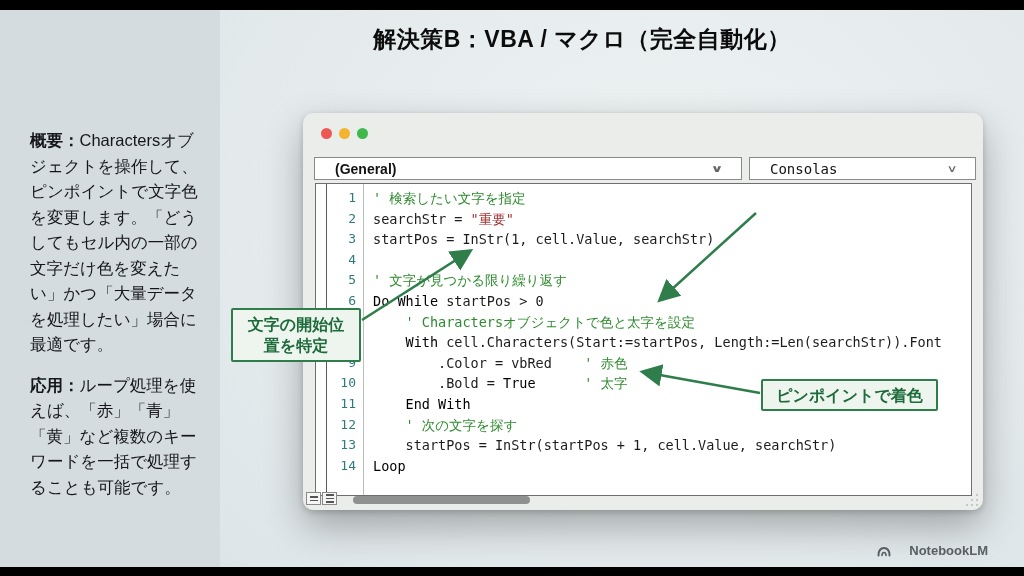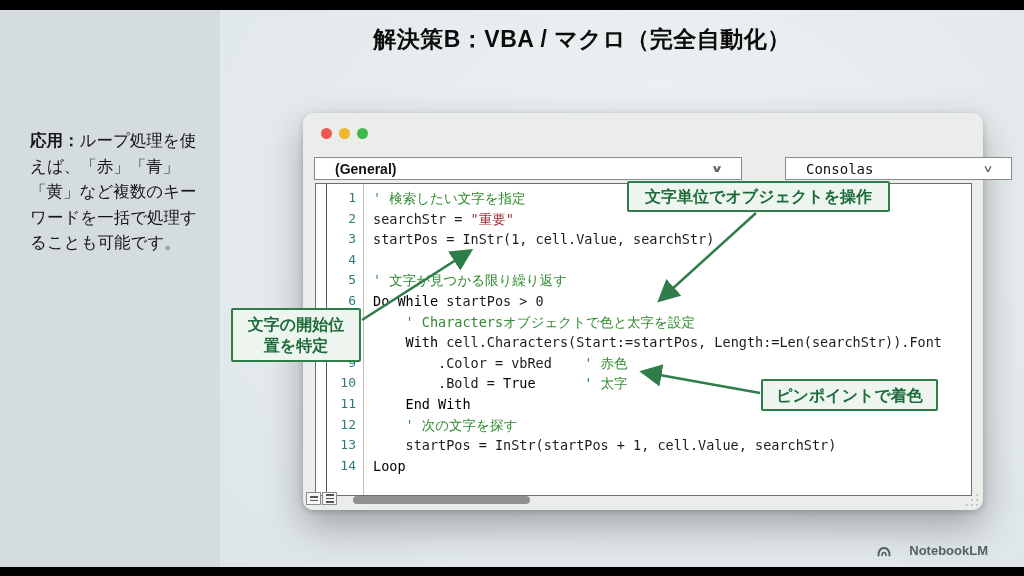--- a/index.html
+++ b/index.html
@@ -23,21 +23,21 @@
           background:#ebedeb;box-shadow:0 16px 38px rgba(0,0,0,.30),0 2px 6px rgba(0,0,0,.18);}
   .titlebar{position:absolute;left:0;top:0;right:0;height:40px;}
   .tl{position:absolute;top:14.5px;width:11px;height:11px;border-radius:50%;}
   .tl.red{left:17.5px;background:#ea5a52;}
   .tl.yellow{left:35.5px;background:#f3b52f;}
   .tl.green{left:53.5px;background:#3fb94c;}
 
   .dropdown{position:absolute;top:44px;height:23px;background:#fff;border:1px solid #8a8a8a;
             display:flex;align-items:center;padding:0 20px;font-size:14px;color:#111;}
   .dd-left{left:11px;width:428px;font-weight:700;}
-  .dd-right{left:446px;width:227px;font-family:"DejaVu Sans Mono","Liberation Mono",monospace;margin-left:36px;}
+  .dd-right{left:446px;width:227px;font-family:"DejaVu Sans Mono","Liberation Mono",monospace;}
   .dd-caret{margin-left:auto;color:#666;font-size:10px;transform:scaleX(1.6);}
 
   .code-panel{position:absolute;left:12px;top:70px;width:657px;height:313px;background:#fff;
               border:1px solid #6e6e6e;display:flex;overflow:hidden;}
   .margin-strip{width:11px;background:#fdfdfd;border-right:1px solid #5a5a5a;}
   .gutter{width:37px;background:#fff;border-right:1px solid #bdbdbd;padding-top:4px;}
   .gutter .ln{height:20.6px;line-height:20.6px;text-align:right;padding-right:7px;
               font-family:"DejaVu Sans Mono","Liberation Mono",monospace;font-size:13px;color:#2f7b7b;}
   .code-lines{flex:1;padding:4px 0 16px 9px;overflow:hidden;}
   .code-row{height:20.6px;line-height:20.6px;white-space:pre;
@@ -85,20 +85,21 @@
 <div id="stage">
   <div class="bar top"></div>
   <div class="bar bottom"></div>
 
   <div class="slide">
     <div class="main">
       <h1 class="page-title">解決策B：VBA / マクロ（完全自動化）</h1>
     </div>
 
     <div class="sidebar">
+      <p><b>概要：</b><span>Charactersオブジェクトを操作して、ピンポイントで文字色を変更します。「どうしてもセル内の一部の文字だけ色を変えたい」かつ「大量データを処理したい」場合に最適です。</span></p>
       <p><b>応用：</b><span>ループ処理を使えば、「赤」「青」「黄」など複数のキーワードを一括で処理することも可能です。</span></p>
     </div>
   </div>
 
   <div class="window">
     <div class="titlebar">
       <span class="tl red"></span>
       <span class="tl yellow"></span>
       <span class="tl green"></span>
     </div>
@@ -174,21 +175,20 @@
     <defs>
       <marker id="ah" markerWidth="10" markerHeight="10" refX="7.5" refY="4.5" orient="auto">
         <path d="M0,0 L9,4.5 L0,9 z" fill="#2e7d4a"></path>
       </marker>
     </defs>
     <line x1="362" y1="320" x2="470" y2="251" stroke="#2e7d4a" stroke-width="2.5" marker-end="url(#ah)"></line>
     <line x1="756" y1="213" x2="660" y2="300" stroke="#2e7d4a" stroke-width="2.5" marker-end="url(#ah)"></line>
     <line x1="760" y1="393" x2="643" y2="372" stroke="#2e7d4a" stroke-width="2.5" marker-end="url(#ah)"></line>
   </svg>
 
-  <div class="callout co1">文字単位でオブジェクトを操作</div>
   <div class="callout co2">文字の開始位置を特定</div>
   <div class="callout co3">ピンポイントで着色</div>
 
   <div class="brand">
     <svg width="14" height="12" viewBox="0 0 14 12">
       <path d="M1.5,10.5 Q1.5,3 7,3 Q12.5,3 12.5,10.5" fill="none" stroke="#566063" stroke-width="2" stroke-linecap="round"></path>
       <path d="M5,10.5 Q5,7.5 7,7.5 Q9,7.5 9,10.5" fill="none" stroke="#566063" stroke-width="1.6" stroke-linecap="round"></path>
     </svg>
     <span>NotebookLM</span>
   </div>

